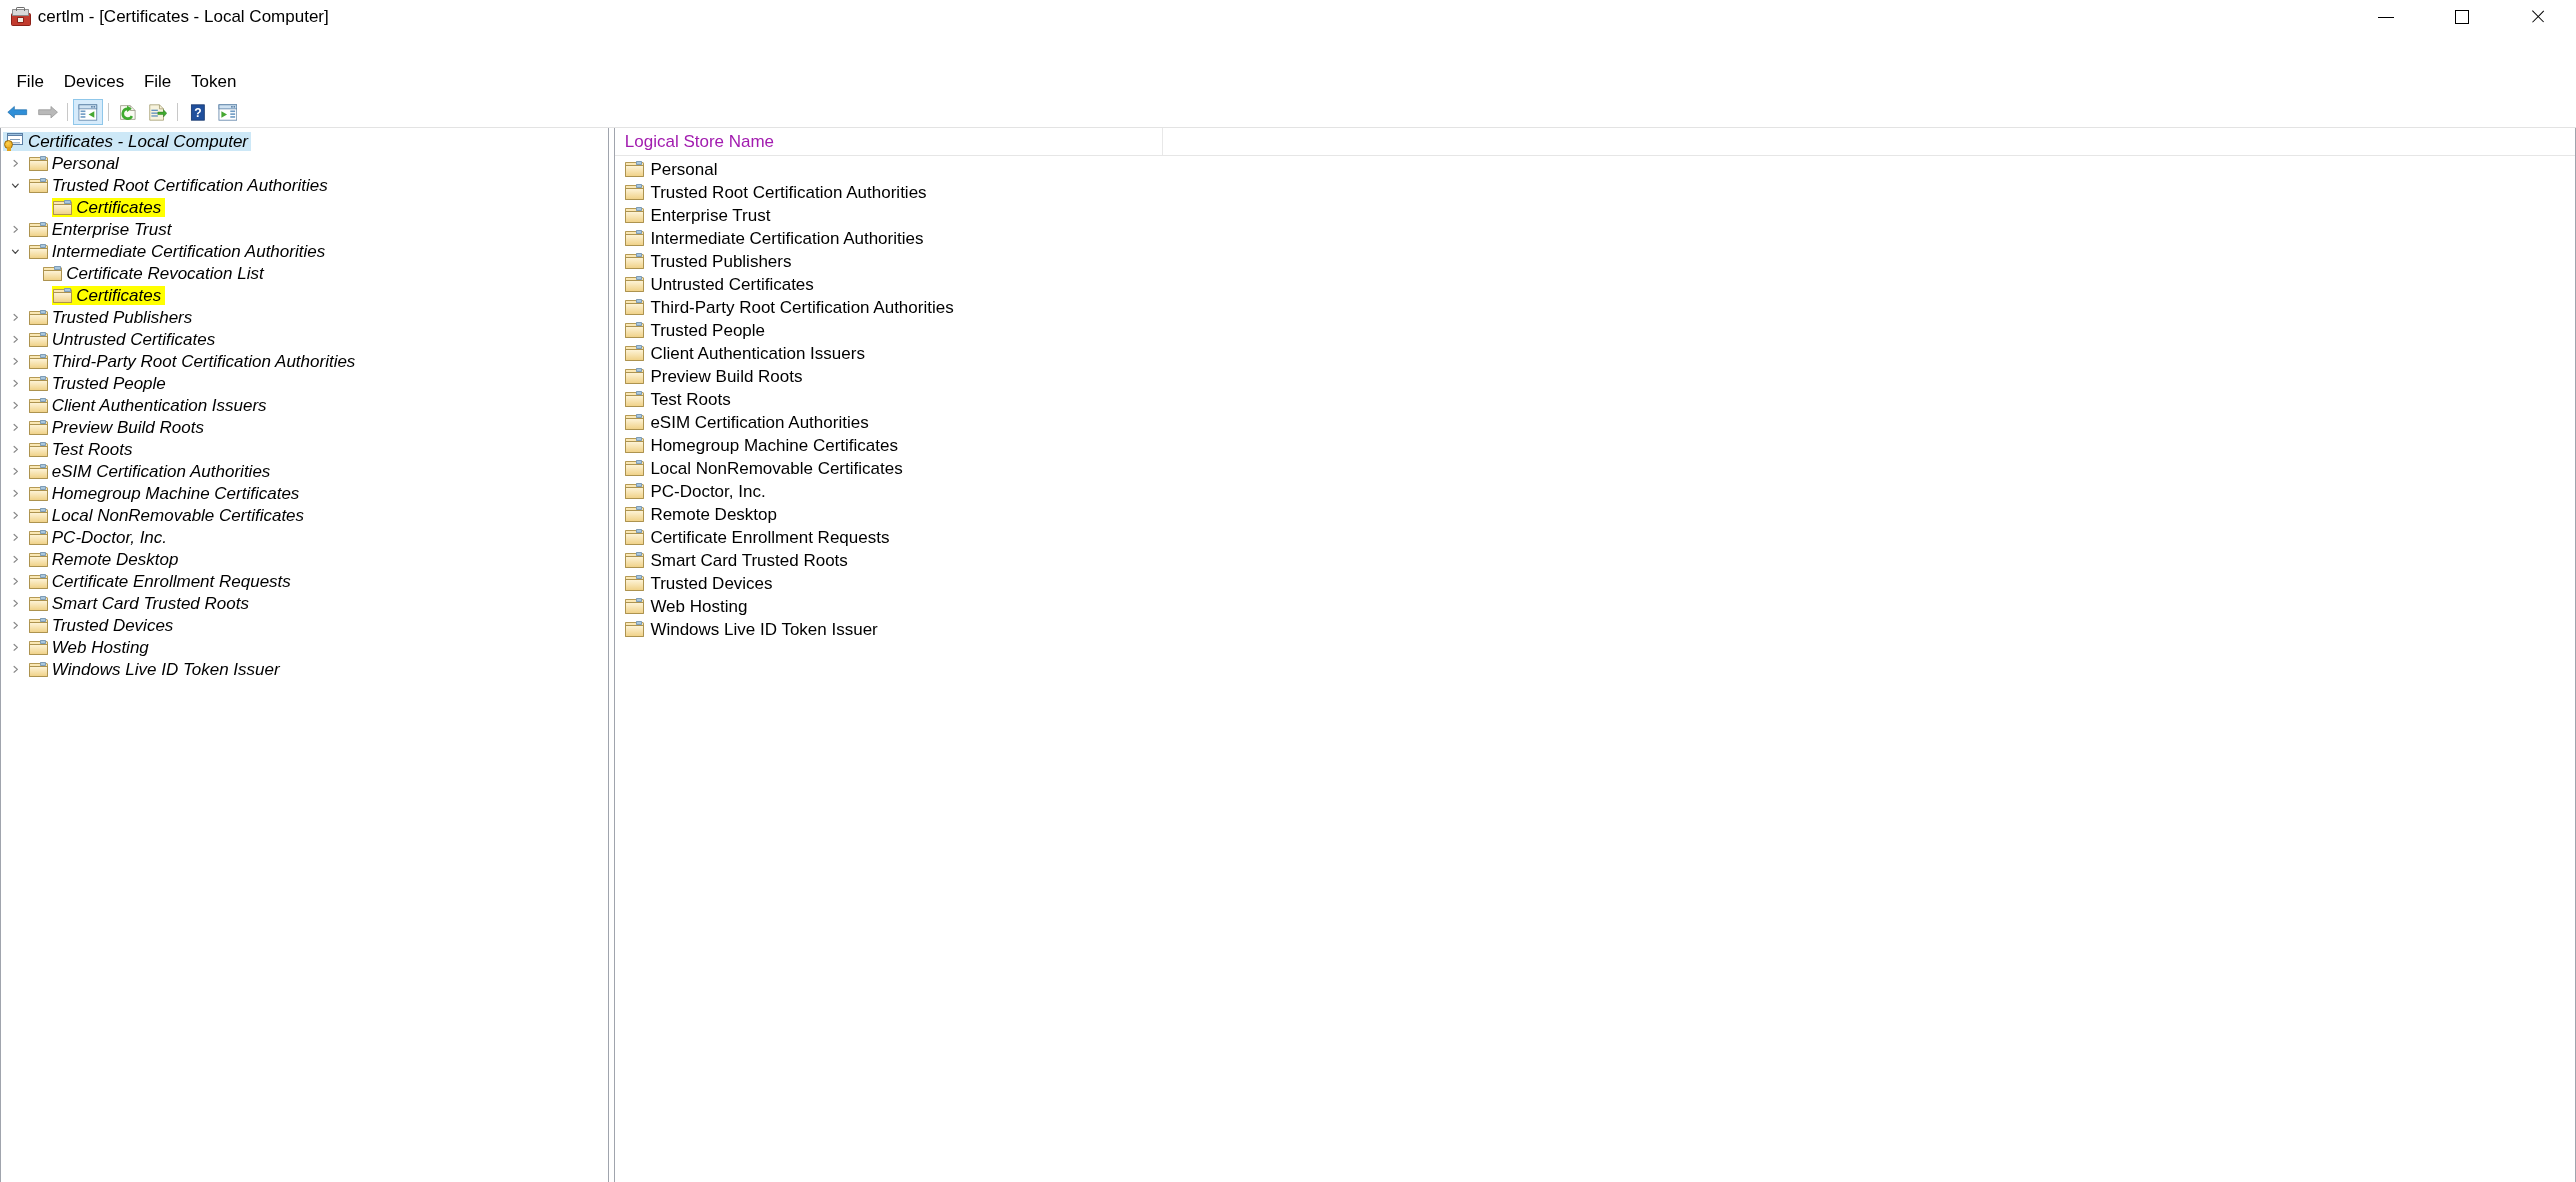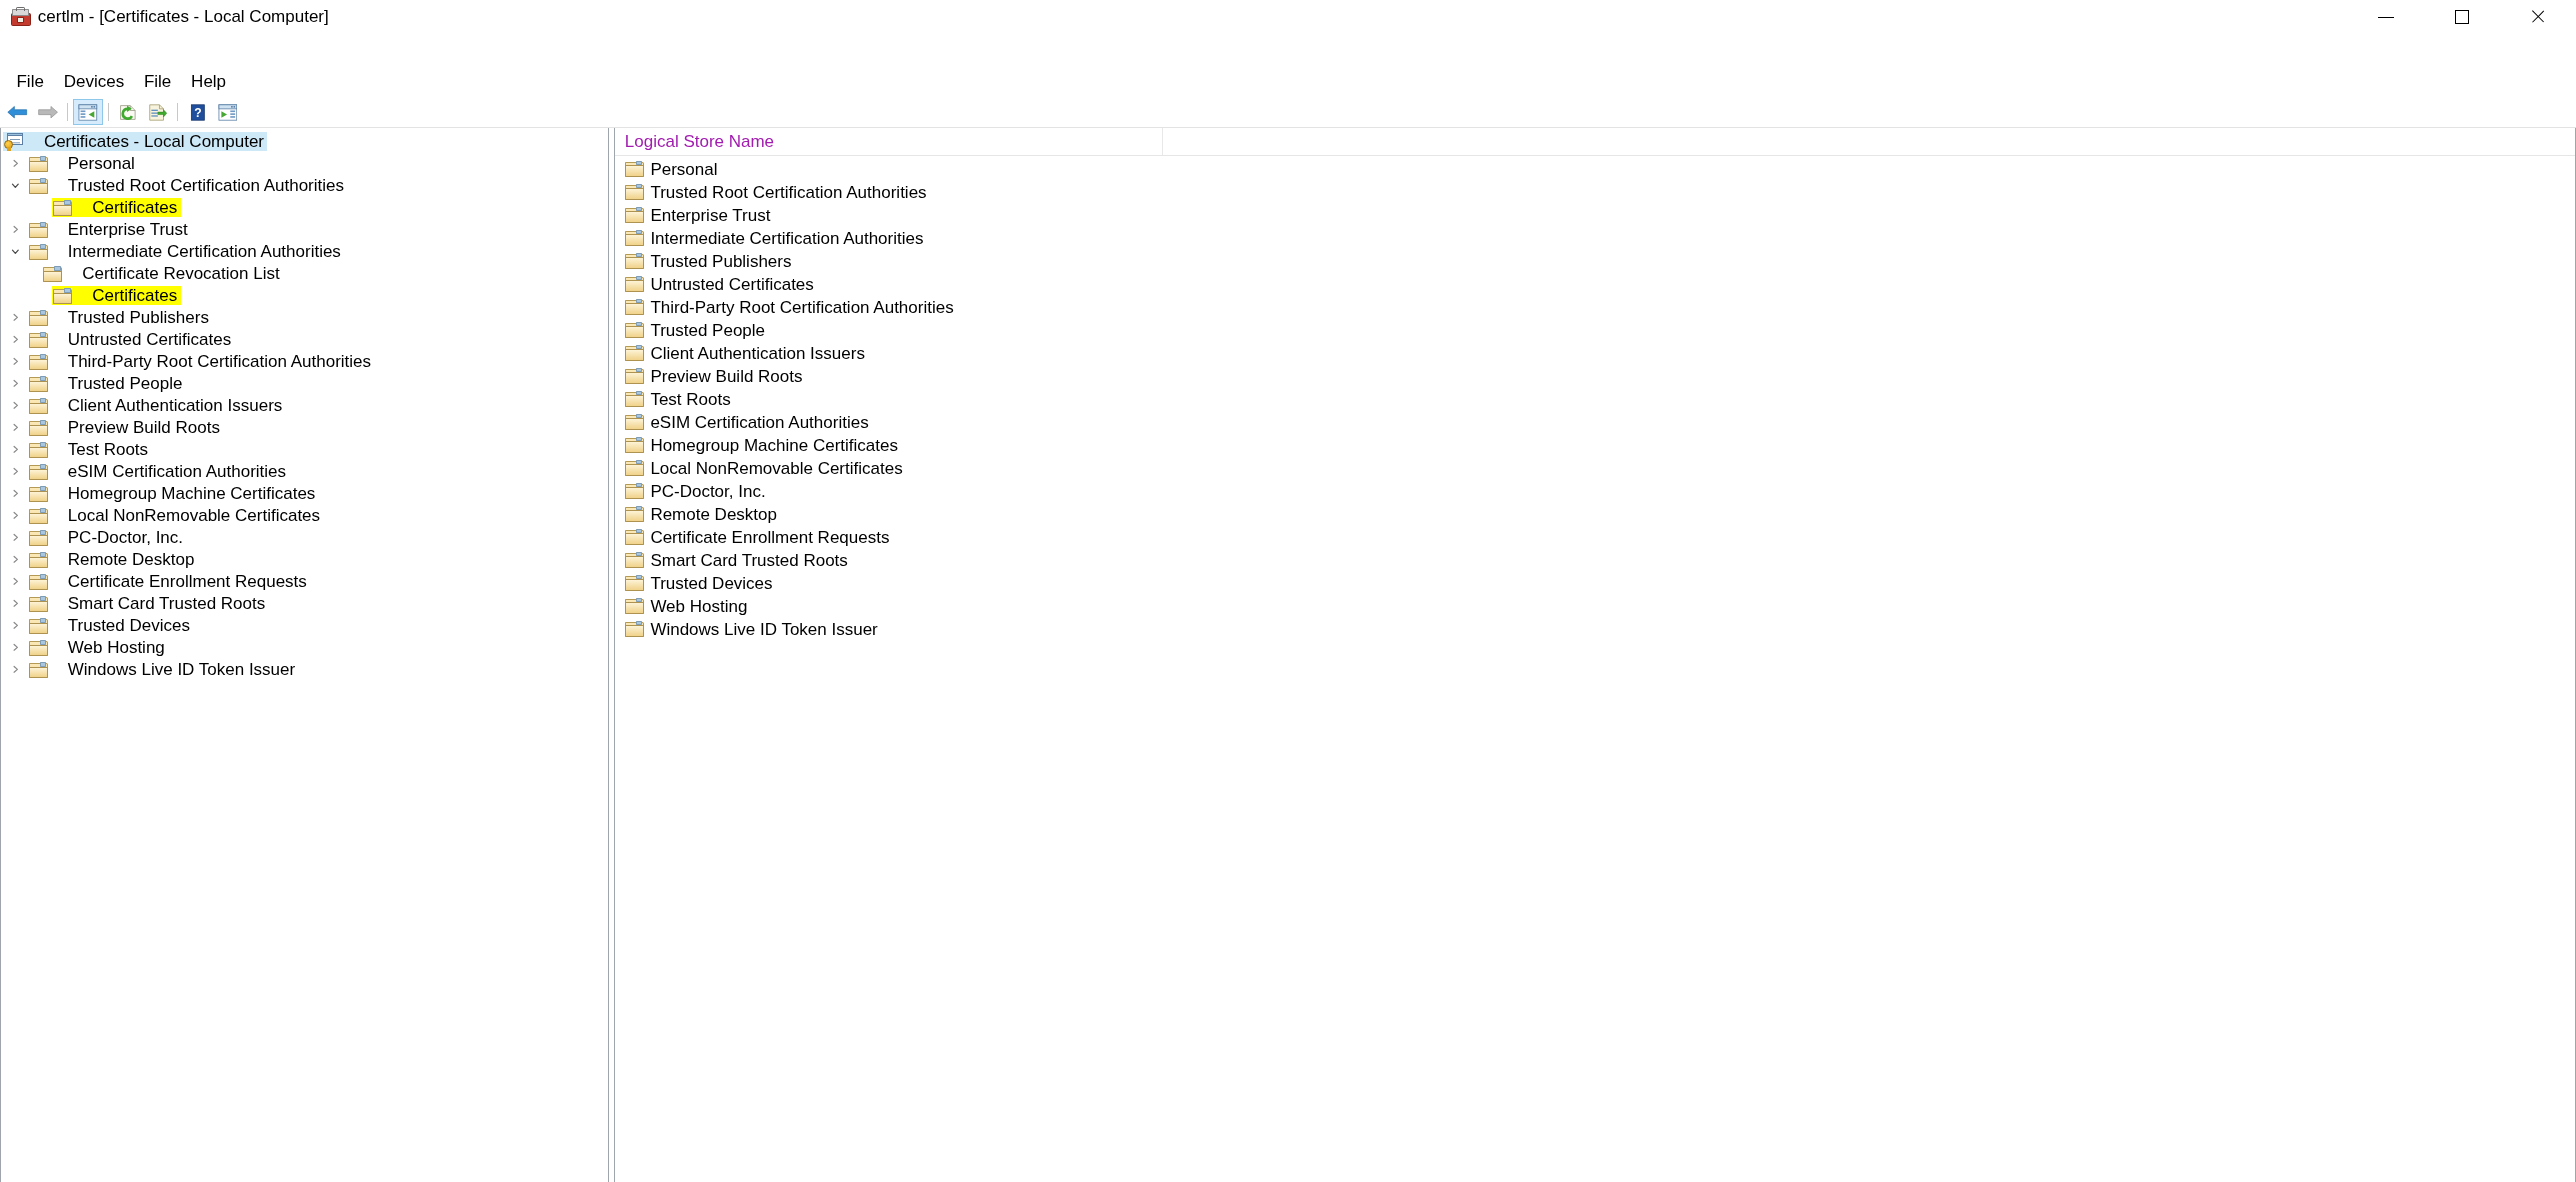--- a/index.html
+++ b/index.html
@@ -200,23 +200,24 @@
     justify-content: center;
     flex: 0 0 auto;
   }
   .chev {
     width: 10.7px;
     height: 10.7px;
     display: block;
   }
   .tree-label-wrap {
     display: inline-flex;
-    align-items: flex-end;
-    gap: 20px;
+    align-items: center;
+    gap: 4px;
     padding: 0.8px 3.3px 0.8px 1.6px;
+    font-style: italic;
   }
   .tree-label-wrap.selected {
     background: #cde8f7;
   }
   .tree-label-wrap.highlight {
     background: #ffff00;
   }
   .tree-text {
     font-size: 17px;
     color: #000000;
@@ -387,21 +388,21 @@
     <div class="wc-btn">
       <div class="wc-close-glyph"></div>
     </div>
   </div>
 </div>
 
 <div class="menubar">
   <div class="menu-item">File</div>
   <div class="menu-item">Devices</div>
   <div class="menu-item">File</div>
-  <div class="menu-item">Help</div>
+  <div class="menu-item">Token</div>
 </div>
 
 <div class="toolbar">
 
   <div class="tb-btn">
     <svg class="arrow-ico" viewBox="0 0 26 20">
       <polygon points="1,10 9,3 9,7 24,7 24,13 9,13 9,17" fill="#2f8fd8" stroke="#1c6aa8" stroke-width="0.8"></polygon>
     </svg>
   </div>
 

